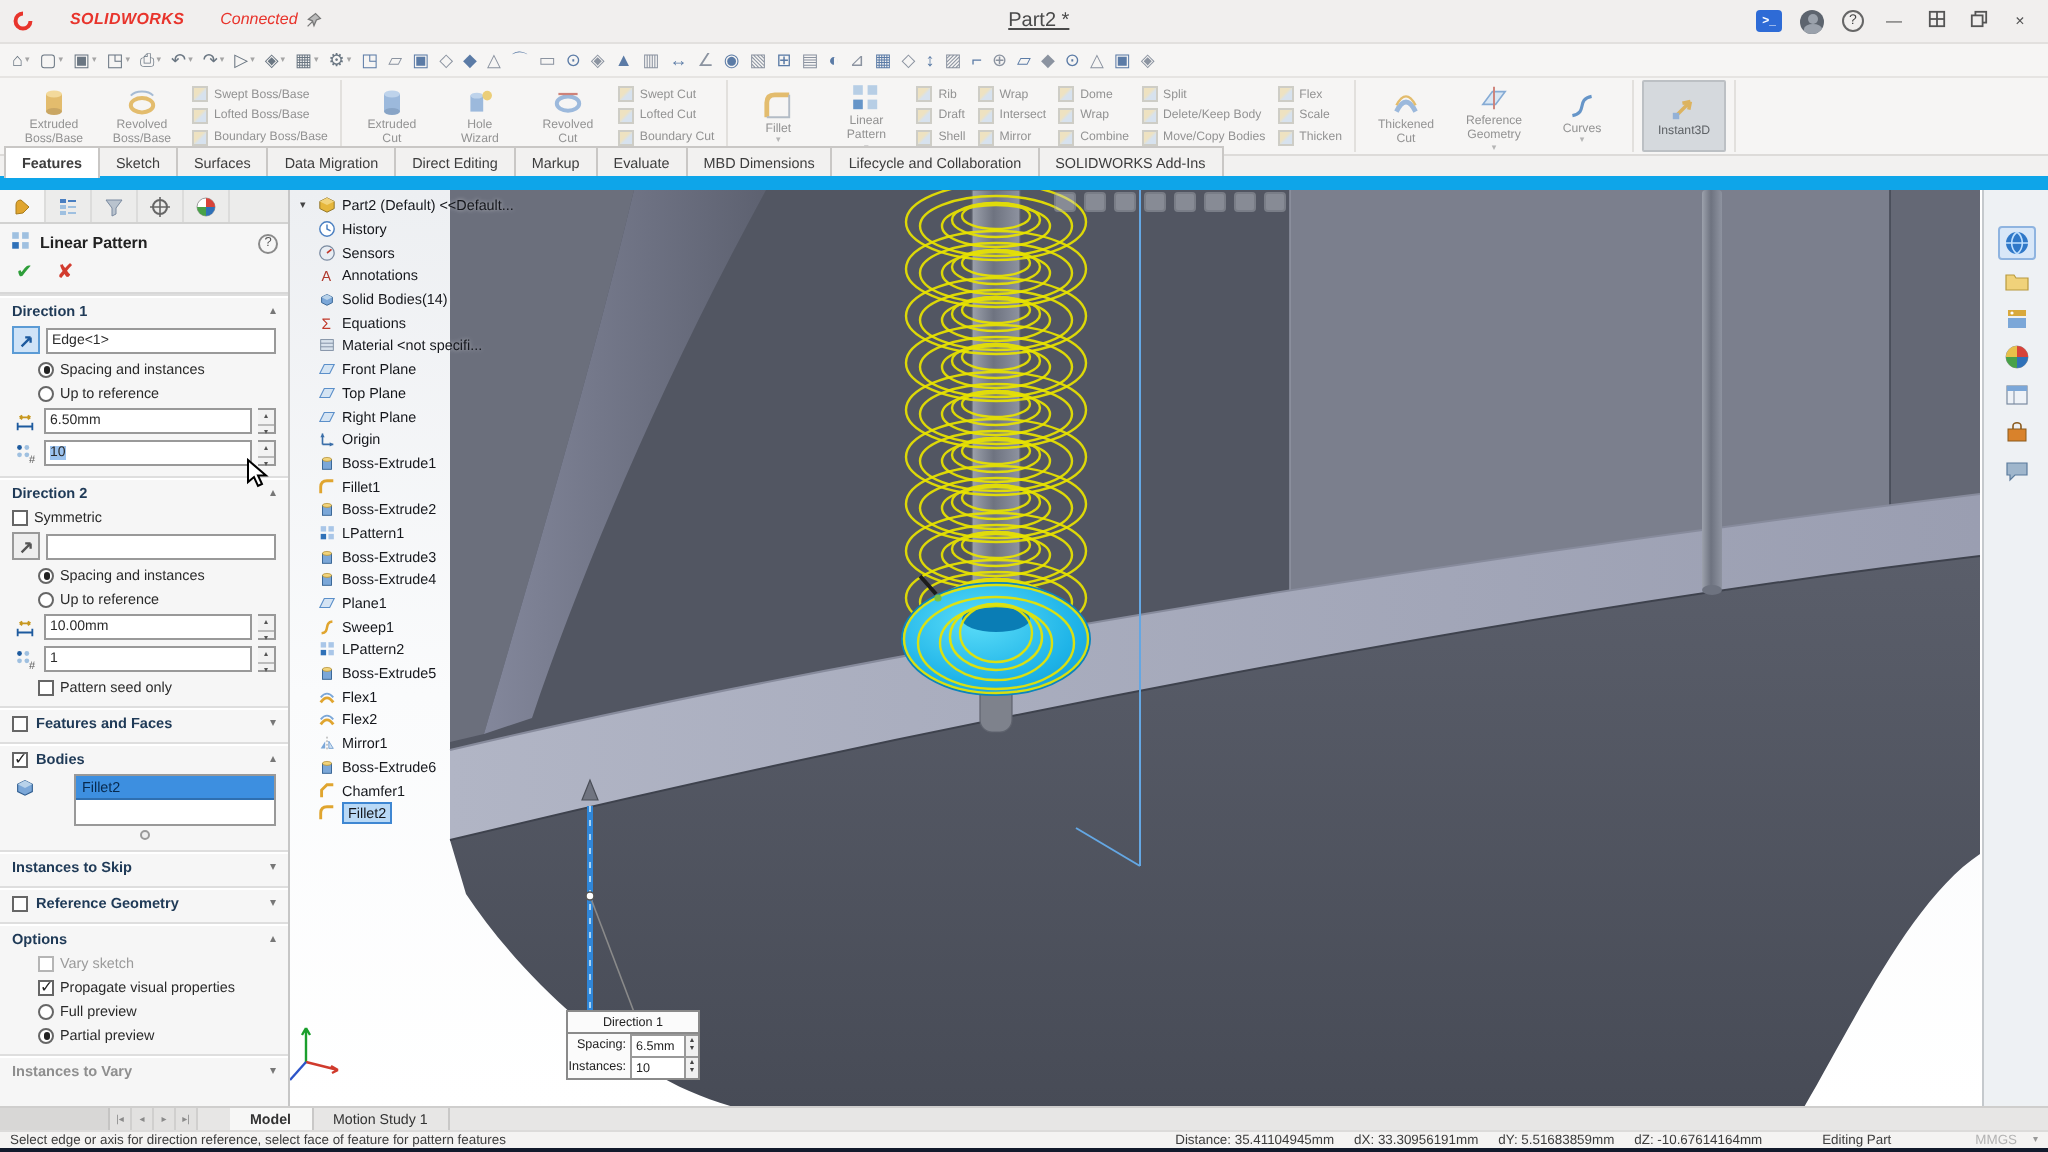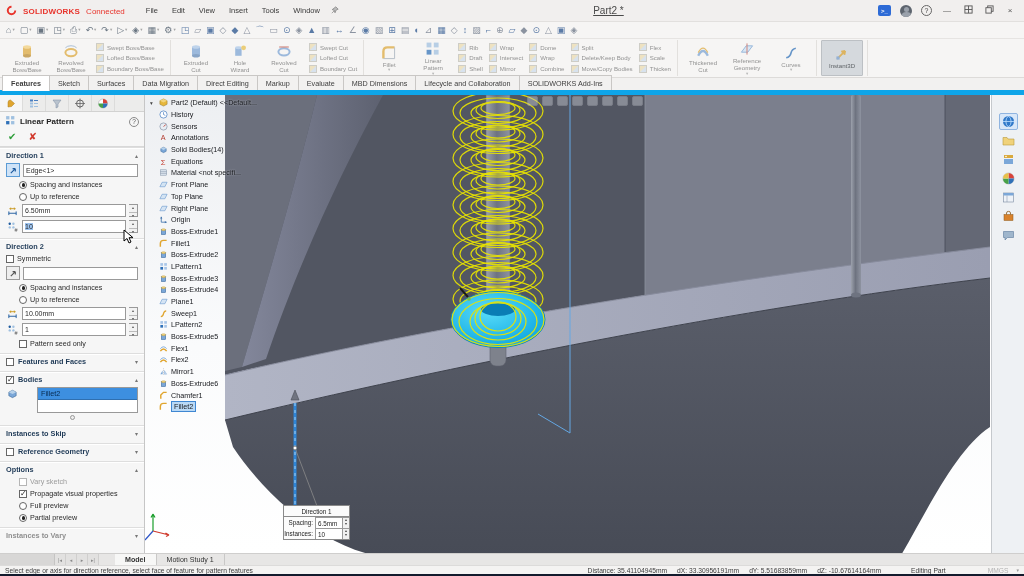--- a/index.html
+++ b/index.html
@@ -2,21 +2,21 @@
 <html><head>
 <meta charset="utf-8">
 <style>
   *{margin:0;padding:0;box-sizing:border-box;}
   html,body{width:1024px;height:576px;overflow:hidden;}
   body{font-family:"Liberation Sans","DejaVu Sans",sans-serif;font-size:7.5px;color:#333;background:#fff;}
   #app{width:1024px;height:576px;position:relative;display:flex;flex-direction:column;}
 
   
   .titlebar{height:22px;background:#f1efee;border-bottom:1px solid #e2e0de;display:flex;align-items:center;padding:0 6px;flex:0 0 auto;}
-  .logo{display:flex;align-items:flex-end;gap:6px;}
+  .logo{display:flex;align-items:flex-start;gap:18px;font-style:italic;}
   .logo .lg-sw{color:#e8342c;font-weight:bold;font-size:8px;letter-spacing:.2px;}
   .logo .lg-cn{color:#e8342c;font-size:8px;}
   .menus{display:flex;margin-left:14px;}
   .menu{padding:3px 7px;color:#3a3a3a;font-size:7.5px;cursor:default;}
   .pin{margin-left:4px;color:#777;}
   .tb-center{flex:1;text-align:center;font-size:10px;color:#4a4a4a;text-decoration:underline;}
   .tb-right{display:flex;align-items:center;gap:9px;margin-right:2px;}
   .winbtn{color:#555;font-size:8px;width:12px;text-align:center;}
   .launcher{width:13px;height:11px;background:#2e6bd6;border-radius:2px;color:#fff;font-size:6px;display:grid;place-items:center;font-weight:bold;}
   .avatar{width:12px;height:12px;border-radius:50%;background:#5d646e;overflow:hidden;position:relative;}
@@ -36,21 +36,21 @@
   .big svg{width:16px;height:16px;opacity:.72;}
   .big .lbl{font-size:6.1px;color:#929292;text-align:center;line-height:1.08;}
   .big .car{font-size:4.5px;color:#b5b5b5;line-height:2px;}
   .bighl{background:#d5d9dd;border:1px solid #bcc0c4;border-radius:1px;}
   .bighl .lbl{color:#5e6266;}
   .rcol{display:flex;flex-direction:column;justify-content:space-around;padding:2px 2px;}
   .small{display:flex;align-items:center;gap:3px;font-size:6.1px;color:#929292;white-space:nowrap;}
   .small .sicon{width:8px;height:8px;flex:0 0 auto;background:linear-gradient(135deg,#ead9a6 40%,#c7d9ec 60%);border:1px solid #bab8ae;opacity:.65;}
 
   
-  .ribbontabs{height:17px;background:#f2f1f0;display:flex;align-items:flex-end;padding-left:2px;flex:0 0 auto;border-bottom:5px solid #0ea5e9;}
+  .ribbontabs{height:17px;background:#f2f1f0;display:flex;align-items:flex-end;padding-left:2px;flex:0 0 auto;border-bottom:7px solid #0ea5e9;}
   .rtab{font-size:7.2px;color:#3d3d3d;padding:2.5px 8px;border:1px solid #c9c7c5;border-bottom:none;margin-right:-1px;background:#f2f1f0;}
   .rtab.active{background:#fff;font-weight:bold;position:relative;top:1px;padding-bottom:3.5px;}
 
   
   .main{height:458px;display:flex;flex:0 0 auto;position:relative;background:#fff;}
 
   
   .pm{width:145px;flex:0 0 auto;background:#f6f6f6;border-right:1px solid #c6c6c6;position:relative;font-size:7.2px;color:#2a2a2a;}
   .pmtabs{height:17px;display:flex;background:#ececeb;border-bottom:1px solid #d2d2d1;}
   .pmtab{width:23px;height:100%;display:grid;place-items:center;border-right:1px solid #dcdcdb;}
@@ -127,28 +127,20 @@
 <div id="app">
 
   <div class="titlebar">
     <div class="logo">
       <svg width="11" height="11" viewBox="0 0 14 14">
           <path d="M7,1 A6,6 0 1 0 13,7 L10.5,7 A3.5,3.5 0 1 1 7,3.5 Z" fill="#e8342c"></path>
         </svg>
       <span class="lg-sw">SOLIDWORKS</span>
       <span class="lg-cn">Connected</span>
     </div>
-    <div class="menus" id="menus">
-        <span class="menu">File</span>
-        <span class="menu">Edit</span>
-        <span class="menu">View</span>
-        <span class="menu">Insert</span>
-        <span class="menu">Tools</span>
-        <span class="menu">Window</span>
-      </div>
     <span class="pin">
       <svg width="8" height="8" viewBox="0 0 10 10">
           <path d="M6,1 L9,4 L6.5,5 L5,8.5 L4,5.5 L1.5,4.5 Z M4,6 L1,9" stroke="#777" fill="#bbb" stroke-width=".8"></path>
         </svg>
     </span>
     <div class="tb-center">Part2 *</div>
     <div class="tb-right">
       <span class="launcher">&gt;_</span>
       <span class="avatar"></span>
       <span class="helpbtn">?</span>

